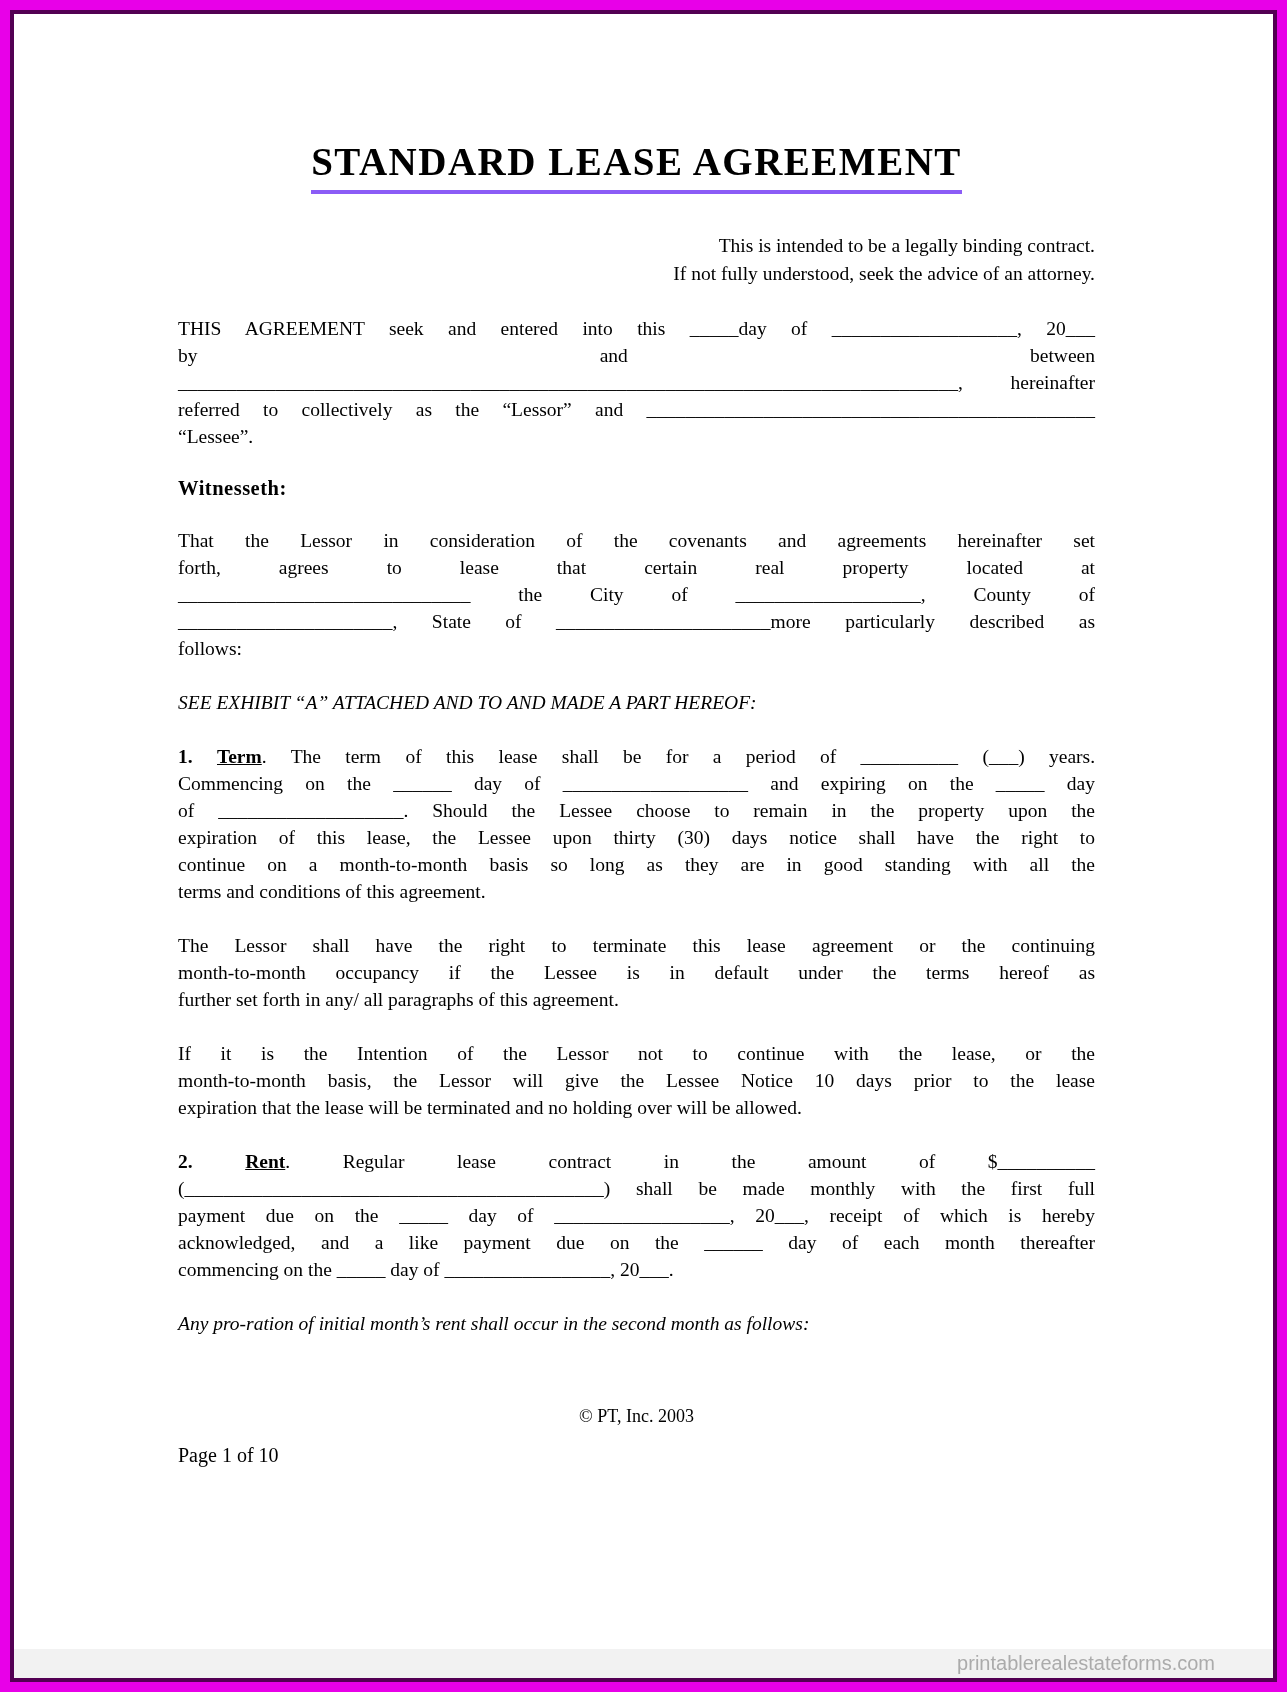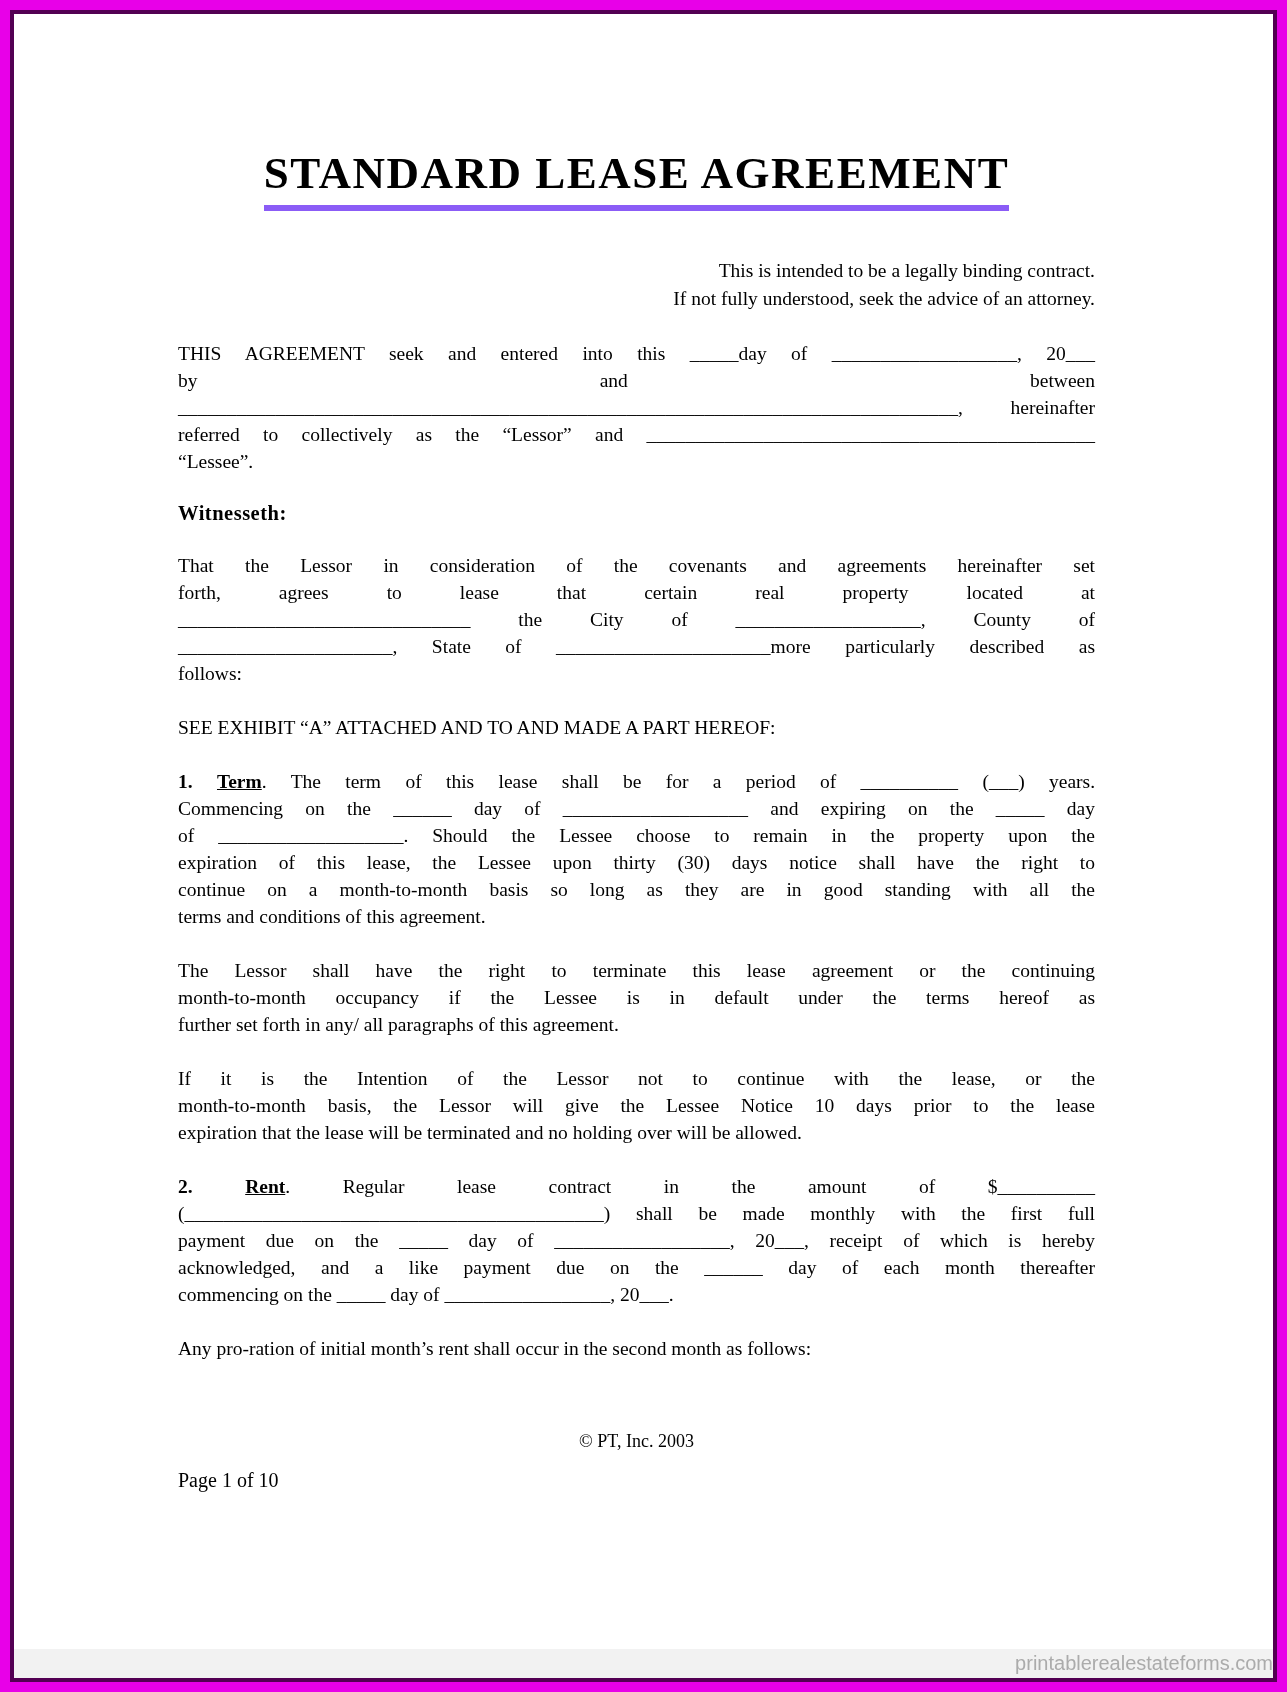--- a/index.html
+++ b/index.html
@@ -18,46 +18,46 @@
     background:#ffffff;
     overflow:hidden;
   }
   .doc{
     padding:118px 178px 0 164px; 
     color:#000;
   }
   .title-wrap{text-align:center;}
   h1.title{
     display:inline-block;
-    margin:16px;
-    font-size:45px;
+    margin:8px;
+    font-size:39px;
     font-weight:bold;
     letter-spacing:1.5px;
     line-height:1.15;
-    border-bottom:6px solid #8b5cf6;
+    border-bottom:4px solid #8b5cf6;
     padding-bottom:5px;
     white-space:nowrap;
   }
   .subtitle{
     margin-top:30px;
     text-align:right;
     font-size:19.5px;
     line-height:28px;
   }
   .para{
     margin-top:27px;
     font-size:19.5px;
     line-height:27px;
   }
   .jline{
     text-align:justify;
     text-align-last:justify;
   }
   .jline.last{text-align-last:left;}
-  .single{text-align:left;}
+  .single{text-align:left;font-style:italic;}
   .b{font-weight:bold;}
   .u{text-decoration:underline;}
   h2.heading{
     margin:27px 0 14px 0;
     font-size:20.5px;
     font-weight:bold;
     letter-spacing:0.5px;
   }
   .footer-copy{
     margin-top:68px;
@@ -73,20 +73,21 @@
     line-height:22px;
   }
   .watermark-bar{
     position:absolute;
     left:0;right:0;bottom:0;
     height:29px;
     background:#f2f2f2;
     display:flex;
     align-items:center;
     justify-content:flex-end;
+    padding-right:58px;
     font-family:"Liberation Sans", sans-serif;
     font-size:20px;
     color:#ababab;
   }
 </style>
 </head>
 <body>
 
 <div class="page">
   <div class="doc">

